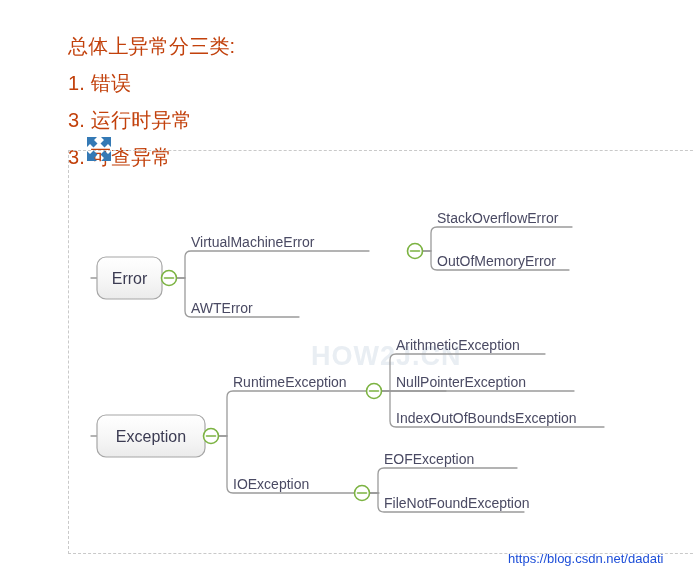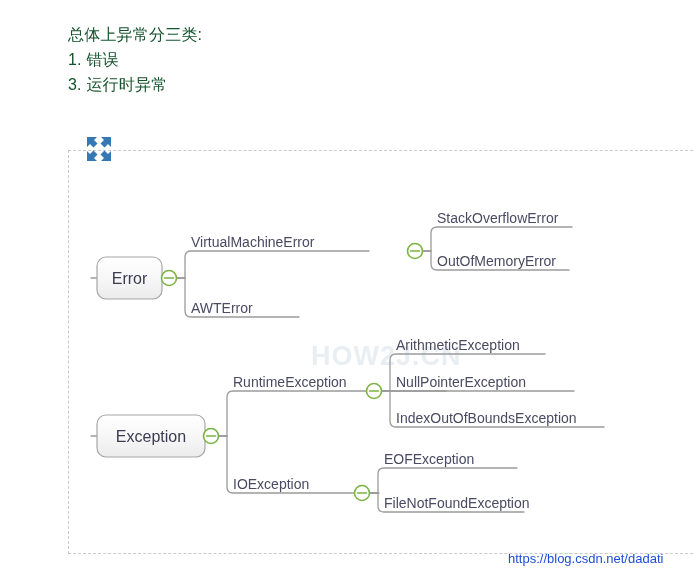--- a/index.html
+++ b/index.html
@@ -16,25 +16,26 @@
   }
 
   
   #intro-text {
     position: absolute;
     left: 68px;
     top: 22px;
     width: 500px;
   }
   .intro-line {
-    font-size: 16px;
+    font-size: 20px;
     line-height: 25px;
-    color: #14532d;
+    color: #c2410c;
     white-space: pre;
     letter-spacing: 0.2px;
+    margin-top: 12px;
   }
 
   
   #expand-icon {
     position: absolute;
     left: 86px;
     top: 136px;
     width: 26px;
     height: 26px;
     z-index: 5;
@@ -100,20 +101,21 @@
     pointer-events: none;
   }
 </style>
 </head>
 <body>
 
 <div id="intro-text">
   <div class="intro-line">总体上异常分三类:</div>
   <div class="intro-line">1. 错误</div>
   <div class="intro-line">3. 运行时异常</div>
+  <div class="intro-line">3. 可查异常</div>
 </div>
 
 <div id="expand-icon">
   <svg width="26" height="26" viewBox="0 0 26 26">
 
     <g fill="#3479b5">
       <path d="M1 1 L11 1 L8 4 L11.5 7.5 L7.5 11.5 L4 8 L1 11 Z"></path>
     </g>
 
     <g fill="#3479b5">

